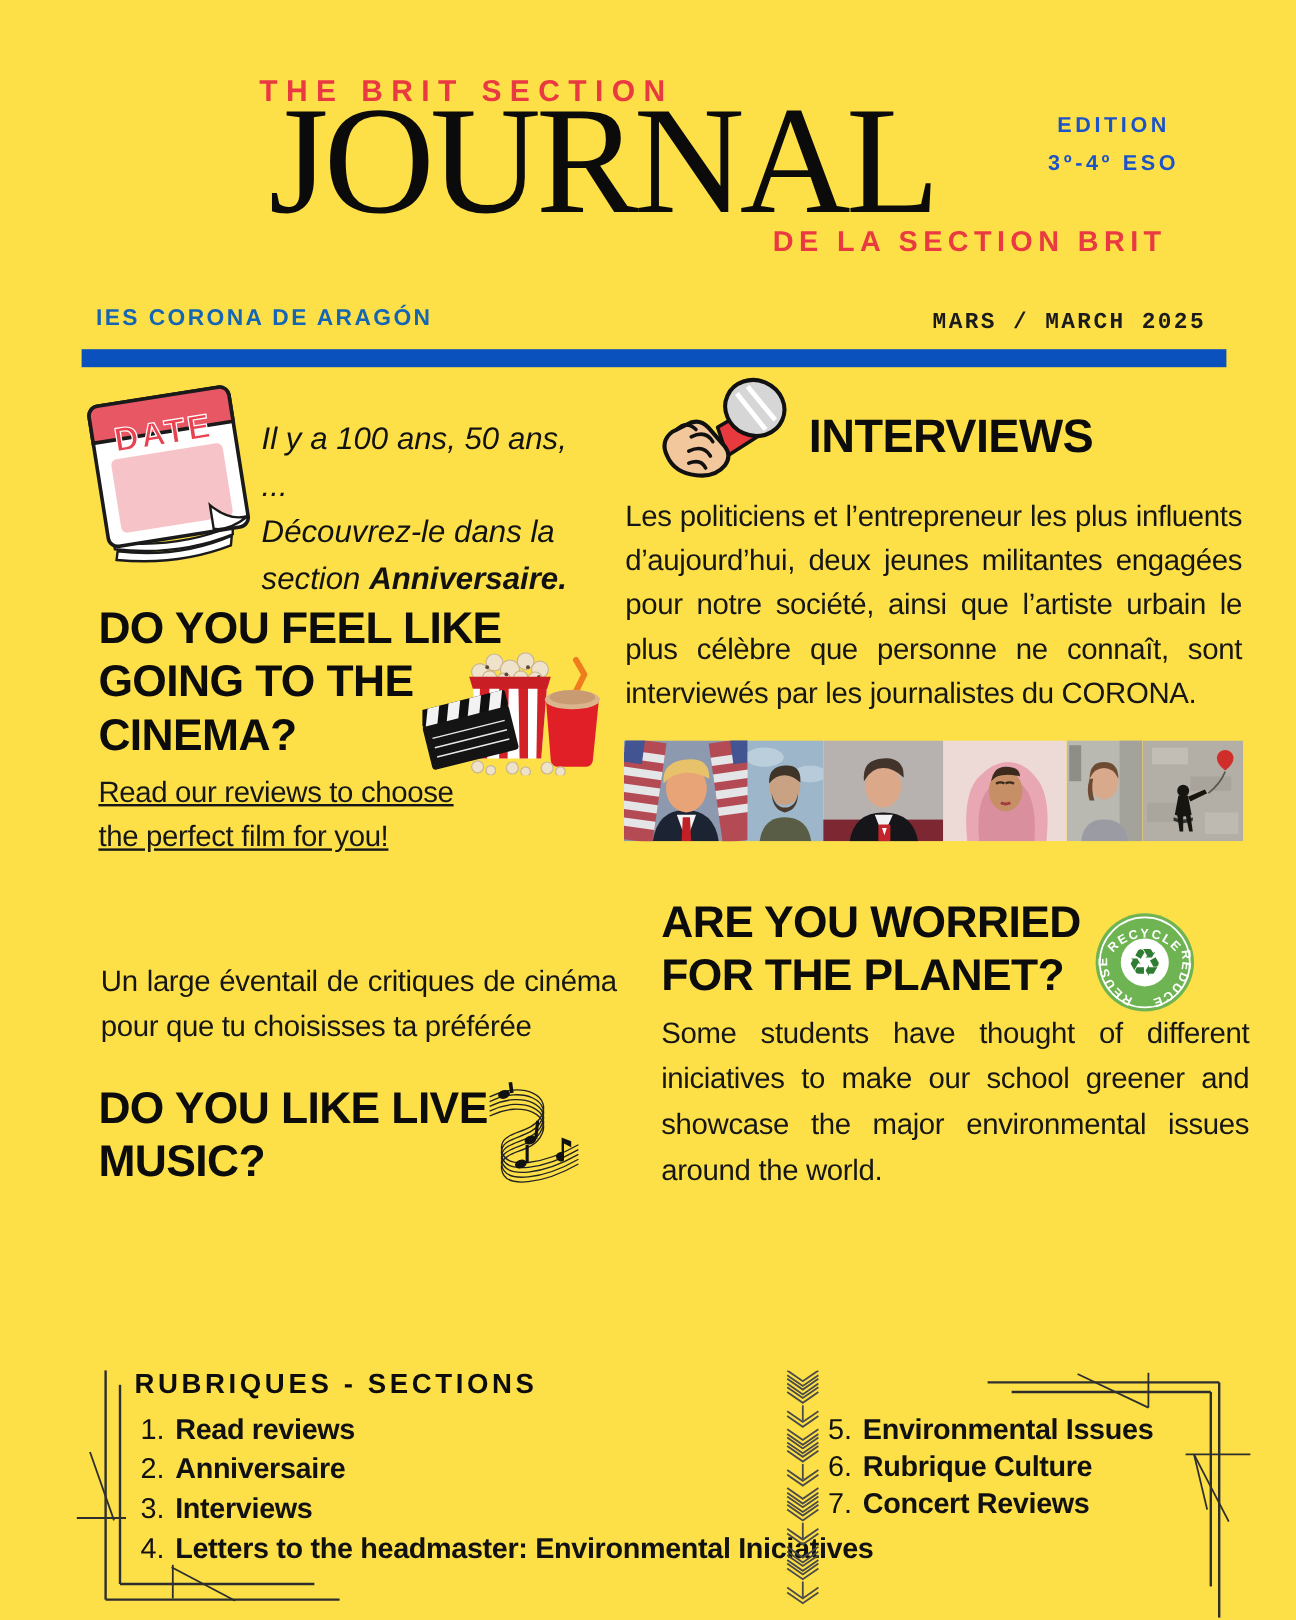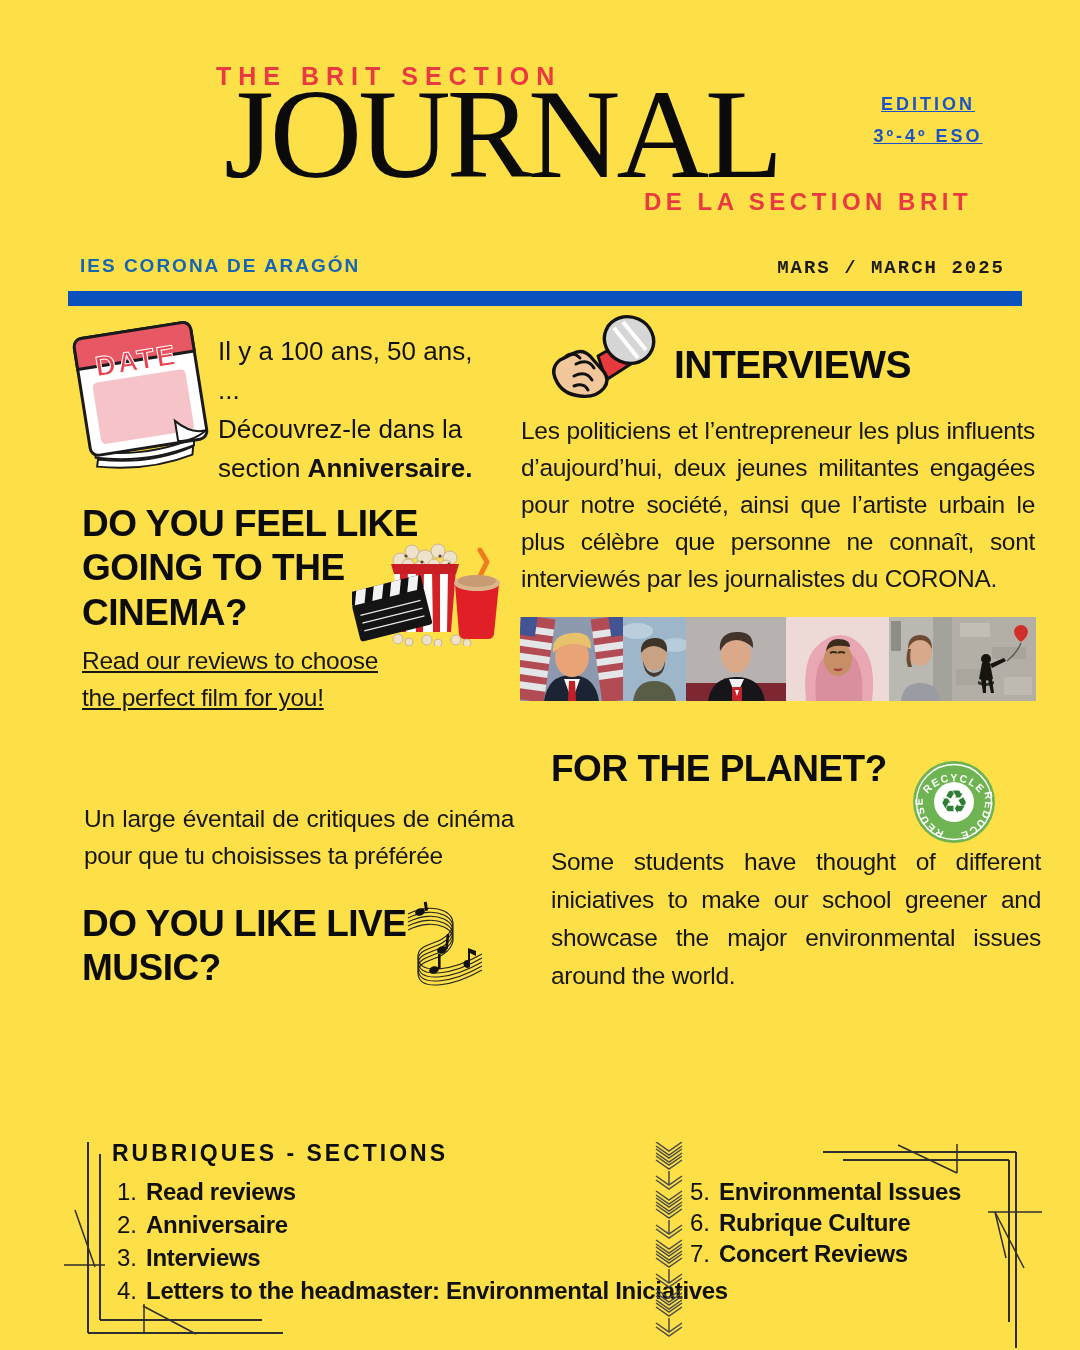--- a/index.html
+++ b/index.html
@@ -4,30 +4,30 @@
 <style>
   html,body{margin:0;padding:0;background:#e9e9e9;}
   .page{position:relative;width:1080px;height:1350px;background:#fde047;margin:0 auto;
         font-family:"Liberation Sans",sans-serif;overflow:hidden;}
   .abs{position:absolute;}
   
   .kicker{left:216px;top:62px;font-size:25px;font-weight:800;letter-spacing:7px;color:#ea3a41;}
   .masthead{left:224px;top:70px;font-family:"Liberation Serif","DejaVu Serif",serif;
             font-size:128px;line-height:1;letter-spacing:-4px;font-weight:500;color:#0b0b0b;}
   .edition{left:870px;top:88px;width:116px;text-align:center;color:#1d53c6;
-           font-size:18px;font-weight:800;letter-spacing:3px;line-height:1.8;text-decoration:underline;}
+           font-size:18px;font-weight:800;letter-spacing:3px;line-height:1.8;}
   .subtitle{left:644px;top:188px;font-size:24px;font-weight:800;letter-spacing:4.5px;color:#ea3a41;}
   .school{left:80px;top:255px;font-size:19px;font-weight:800;letter-spacing:2px;color:#1465b4;}
   .issuedate{left:700px;top:257px;width:305px;text-align:right;font-size:19px;font-weight:800;
              letter-spacing:2px;color:#1b1b1b;font-family:Liberation Mono, monospace;}
   .bluebar{left:68px;top:291px;width:954px;height:15px;background:#0b51bd;}
   
   .h2{font-size:37px;font-weight:800;line-height:1.2;letter-spacing:-0.5px;color:#0c0c0c;}
   .body{font-size:24.5px;line-height:1.5;letter-spacing:-0.3px;color:#161616;text-align:justify;}
-  .anniv-text{left:218px;top:332px;width:262px;font-size:26px;line-height:1.5;color:#121212;}
+  .anniv-text{left:218px;top:346px;width:262px;font-size:26px;line-height:1.5;color:#121212;font-style:italic;}
   .cinema-h{left:82px;top:502px;}
   .cinema-p{left:82px;top:643px;width:296px;text-decoration:underline;}
   .parlons-h{left:82px;top:746px;}
   .parlons-p{left:84px;top:801px;width:430px;}
   .music-h{left:82px;top:902px;}
   .music-p{left:82px;top:999px;width:422px;}
   .interviews-h{left:674px;top:342px;font-size:39px;}
   .interviews-p{left:521px;top:412px;width:514px;line-height:37px;}
   .planet-h{left:551px;top:747px;}
   .planet-p{left:551px;top:843px;width:490px;line-height:38px;}
@@ -263,20 +263,21 @@
         <circle cx="34" cy="42" r="5"></circle>
         <path d="M30,46 l8,0 3,16 q-7,3 -14,0 z"></path>
         <path d="M38,47 l14,-6 2,3 -14,7 z"></path>
         <path d="M29,62 l2,14 3,0 0,-13 z M36,62 l3,14 3,0 -2,-14 z"></path>
         <path d="M26,64 q8,4 16,0 l0,3 q-8,4 -16,0 z" opacity="0.8"></path>
       </g>
     </svg>
   </div>
 
   <div class="abs h2 planet-h">
+    <div>ARE YOU WORRIED</div>
     <div>FOR THE PLANET?</div>
   </div>
   <svg class="abs" style="left:912px;top:760px" width="84" height="84" viewBox="0 0 84 84">
     <circle cx="42" cy="42" r="41" fill="#6fb452"></circle>
     <circle cx="42" cy="42" r="37.5" fill="none" stroke="#ffffff" stroke-width="1.4"></circle>
     <circle cx="42" cy="42" r="20" fill="#ffffff"></circle>
     <defs>
       <path id="arcTop" d="M 9,49 A 33.5,33.5 0 0 1 75,49" fill="none"></path>
       <path id="arcRight" d="M 73,36 A 33.5,33.5 0 0 1 51,72" fill="none"></path>
       <path id="arcLeft" d="M 33,72 A 33.5,33.5 0 0 1 11,36" fill="none"></path>

